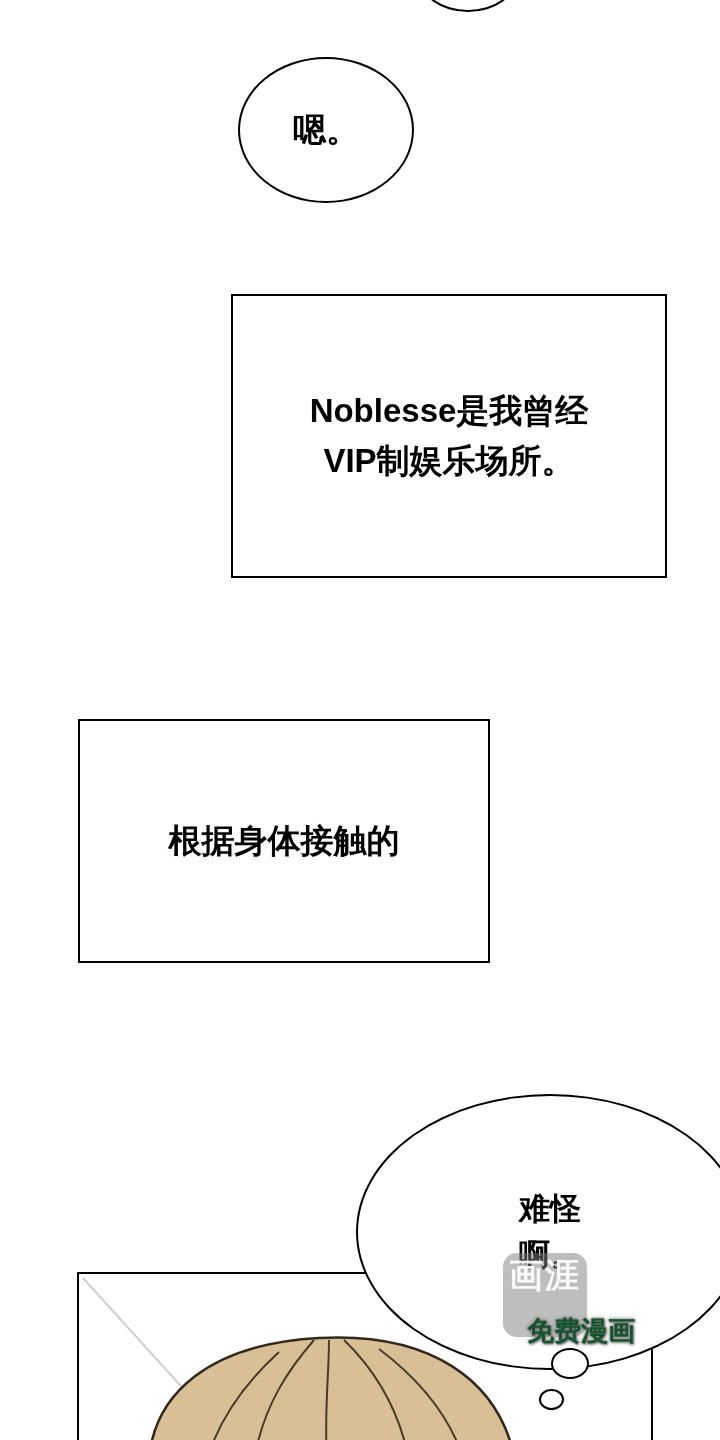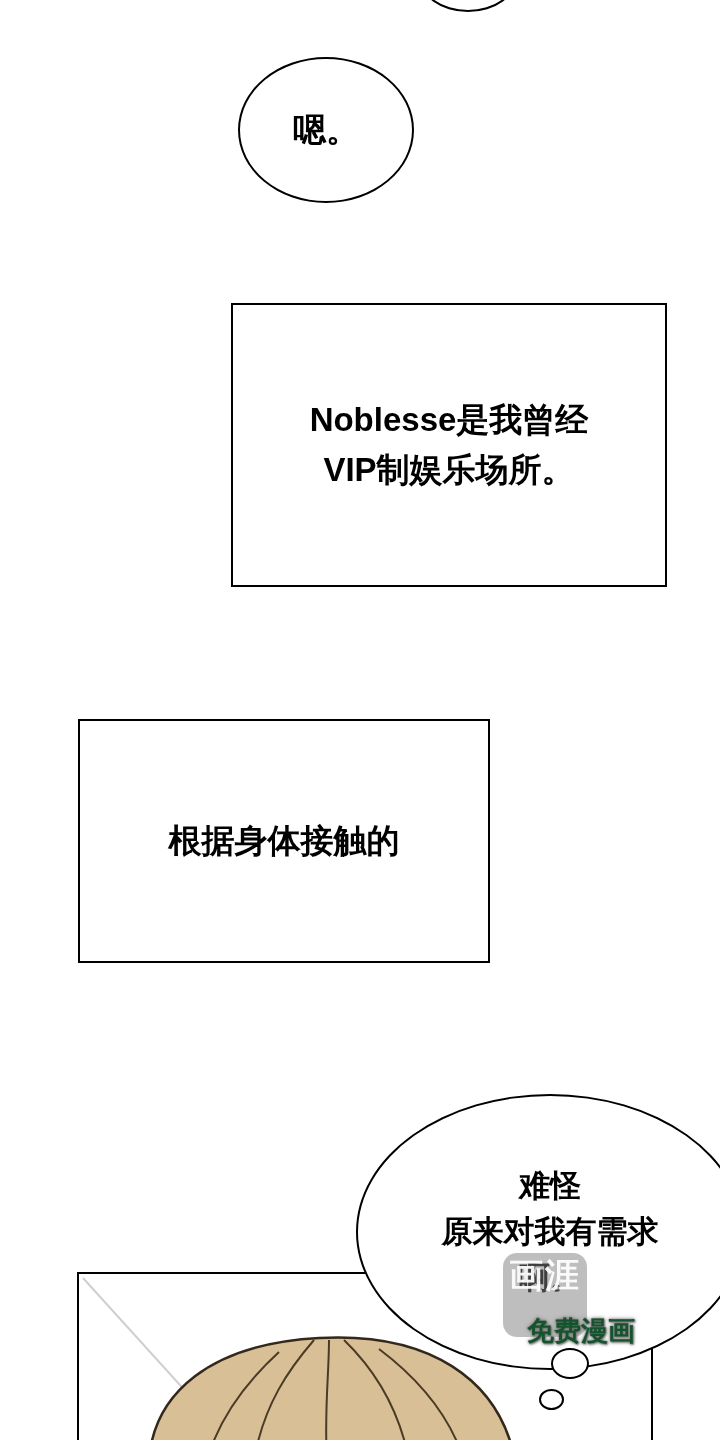--- a/index.html
+++ b/index.html
@@ -22,21 +22,21 @@
     border:2.5px solid #000;border-radius:50%;background:#fff;
     display:flex;align-items:center;justify-content:center;
     font-size:33px;font-weight:600;
   }
   
   .caption{
     position:absolute;border:2px solid #000;background:#fff;
     display:flex;flex-direction:column;justify-content:center;
     text-align:center;font-size:33px;font-weight:600;line-height:50px;
   }
-  .caption1{left:231px;top:303px;width:432px;height:280px;}
+  .caption1{left:231px;top:294px;width:432px;height:280px;}
   .caption2{left:66px;top:719px;width:408px;height:240px;margin-left:12px;}
   
   .panel{
     position:absolute;left:77px;top:1272px;width:572px;height:185px;
     border:2px solid #000;background:#fff;z-index:1;
   }
   .panel svg{position:absolute;left:0;top:0;}
   
   .thought{
     position:absolute;left:356px;top:1094px;width:384px;height:272px;
@@ -93,21 +93,20 @@
       <path d="M 235 66 C 210 95 185 130 175 186" fill="none" stroke-width="2" stroke="#4a3a26"></path>
       <path d="M 250 66 C 250 100 245 140 248 186" fill="none" stroke-width="2" stroke="#4a3a26"></path>
       <path d="M 265 66 C 295 95 320 135 330 186" fill="none" stroke-width="2" stroke="#4a3a26"></path>
       <path d="M 300 75 C 340 105 370 140 385 186" fill="none" stroke-width="2" stroke="#4a3a26"></path>
       <path d="M 200 78 C 165 110 140 145 128 186" fill="none" stroke-width="2" stroke="#4a3a26"></path>
     </svg>
   </div>
 
   <div class="thought">
     <div>难怪</div>
-    <div>原来对我有需求</div>
     <div>啊。</div>
   </div>
   <div class="tdot tdot1"></div>
   <div class="tdot tdot2"></div>
 
   <div class="watermark">
     <div class="wm-logo">
       <span>画涯</span>
     </div>
     <div class="wm-label">免费漫画</div>

